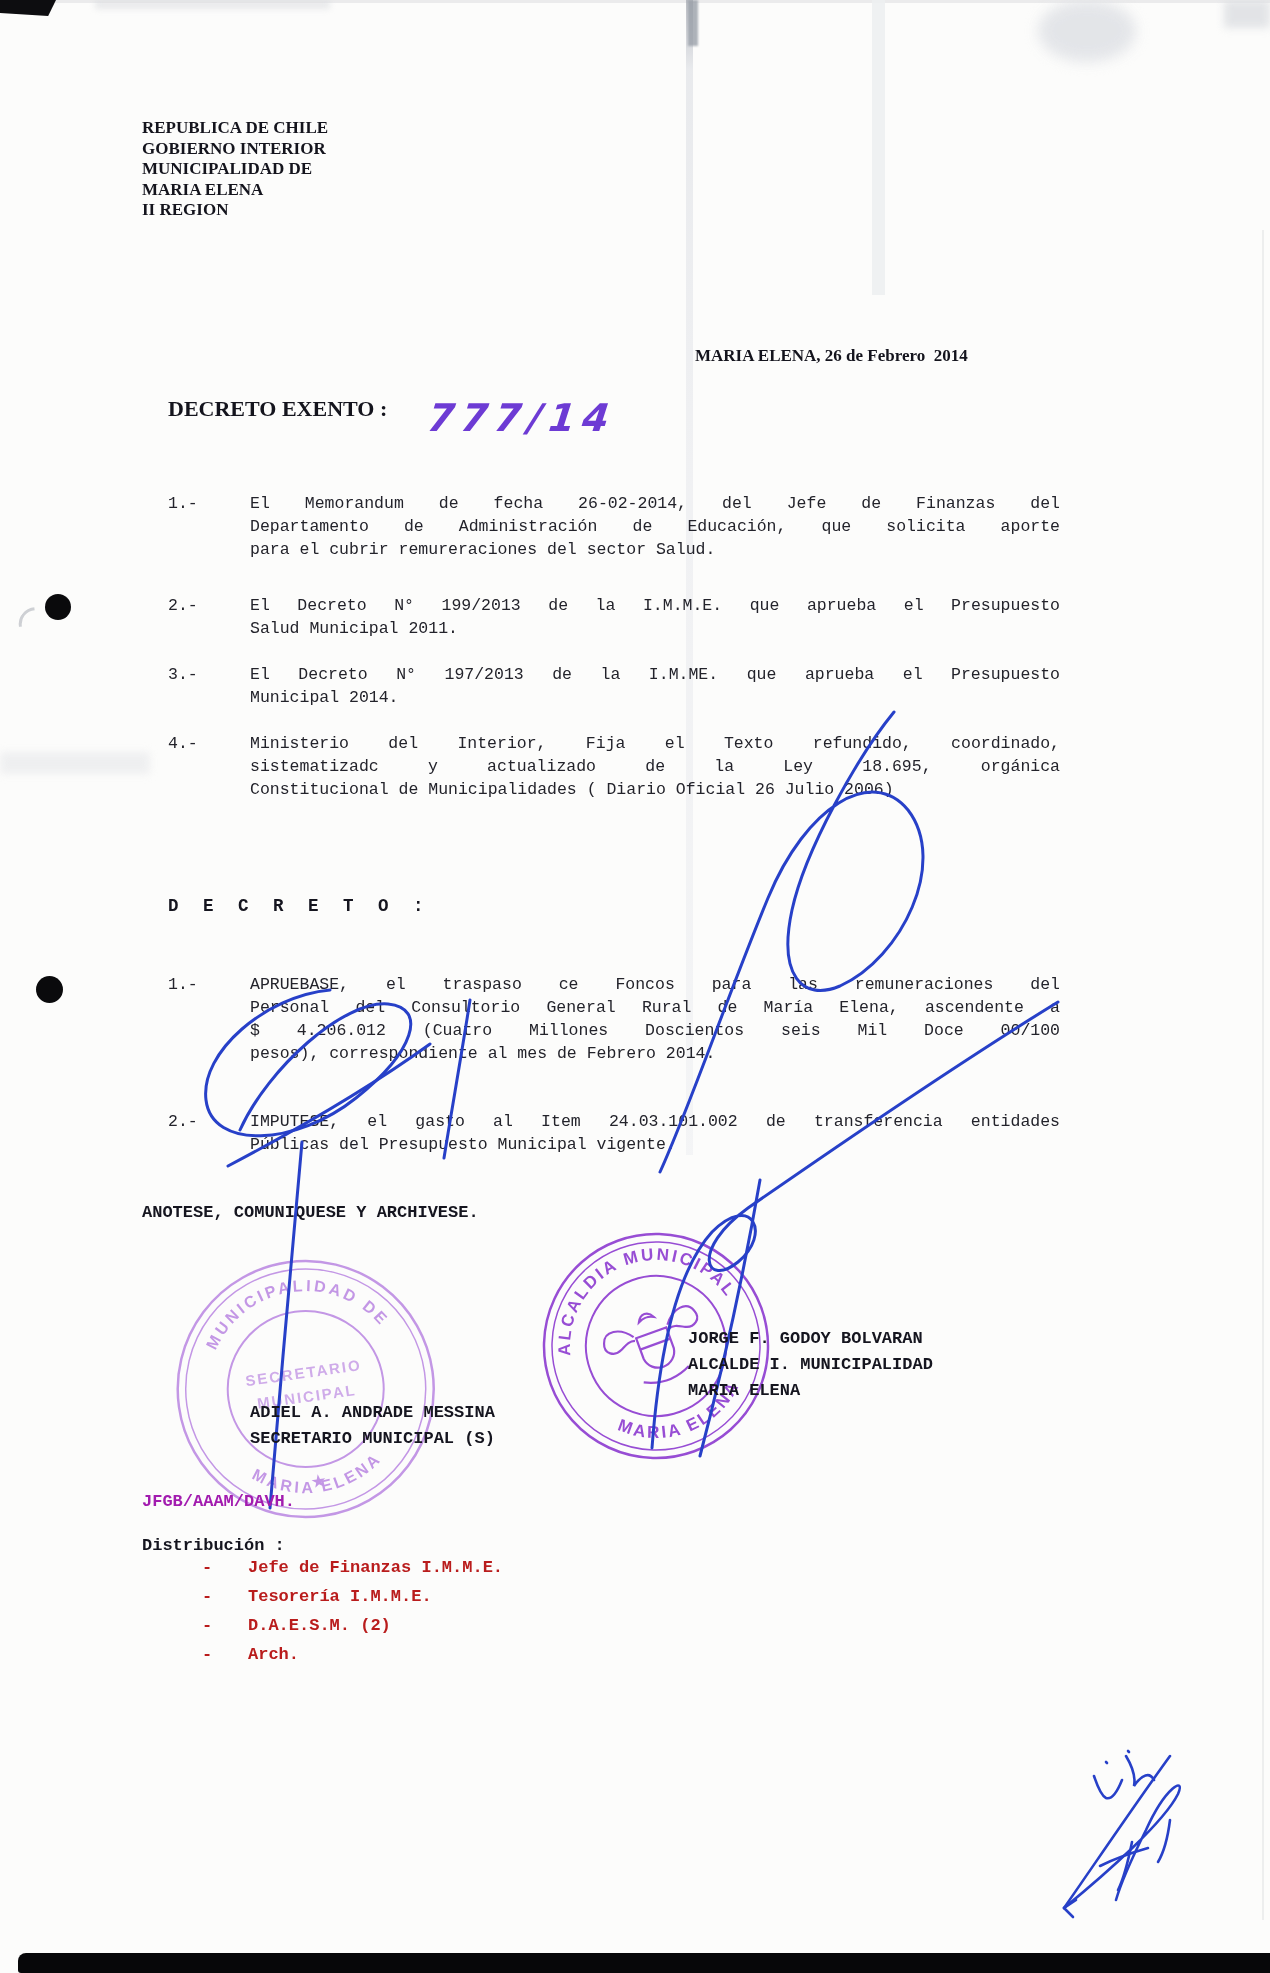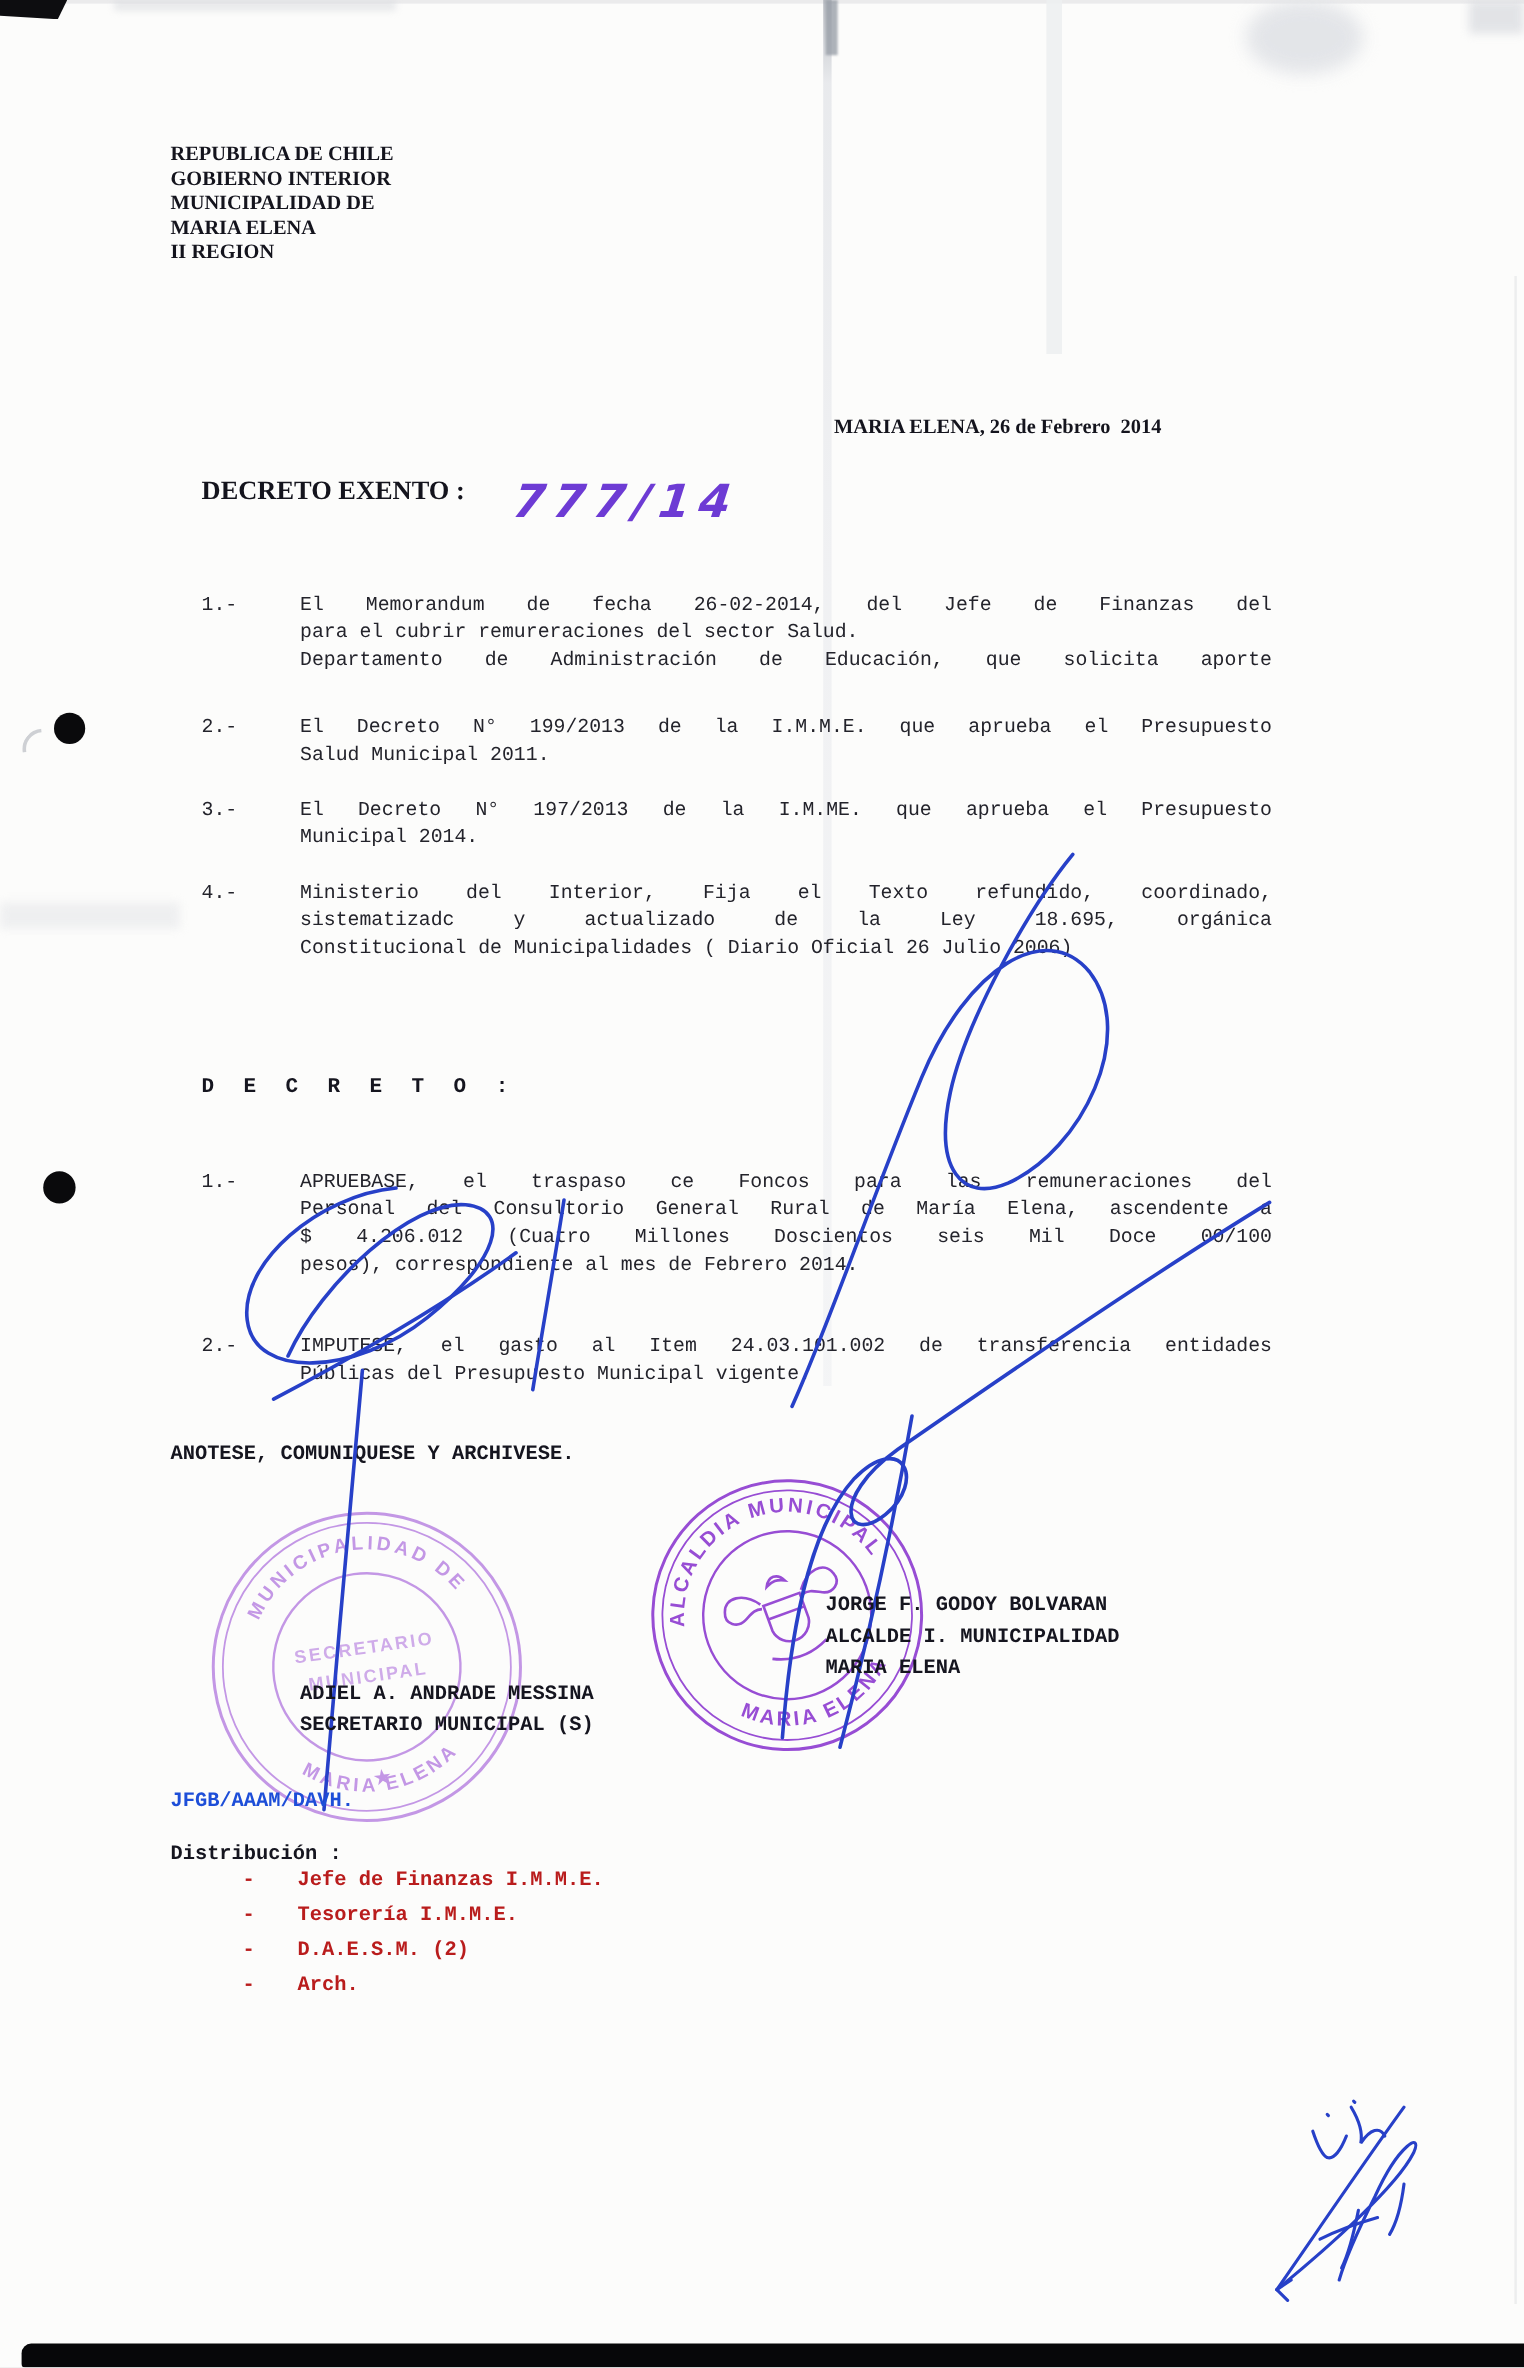--- a/index.html
+++ b/index.html
@@ -45,21 +45,21 @@
   .ptxt{margin-left:82px;width:810px;}
   .jline{text-align:justify;text-align-last:justify;}
   .jline.last{text-align-last:left;}
   .lh-line{text-align:left;}
   .decreto-heading{position:absolute;left:168px;top:896px;font-size:17.5px;font-weight:bold;
                    letter-spacing:7px;color:#15151f;}
   .closing{position:absolute;left:142px;top:1203px;font-size:17px;font-weight:bold;color:#15151f;}
   .sig-block{position:absolute;font-size:17px;font-weight:bold;color:#15151f;line-height:26px;}
   .secretary{left:250px;top:1400px;}
   .mayor{left:688px;top:1326px;width:330px;text-align:left;}
-  .initials{position:absolute;left:142px;top:1492px;font-size:17px;font-weight:bold;color:#1d4ed8;}
+  .initials{position:absolute;left:142px;top:1492px;font-size:17px;font-weight:bold;color:#a21caf;}
   .dist-label{position:absolute;left:142px;top:1536px;font-size:17px;font-weight:bold;color:#15151f;}
   .dist-list{position:absolute;left:202px;top:1558px;font-size:17px;font-weight:bold;color:#b91c1c;}
   .dist-row{height:29px;}
   .dist-row .dash{display:inline-block;width:46px;}
   
   .stamp{position:absolute;pointer-events:none;}
   .stamp-right{left:536px;top:1226px;transform:rotate(-20deg);opacity:.88;}
   .stamp-left{left:166px;top:1256px;transform:rotate(-8deg);opacity:.58;}
   .ink-overlay{position:absolute;left:0;top:0;pointer-events:none;}
   svg text{font-family:"Liberation Sans",sans-serif;}
@@ -94,22 +94,22 @@
 
   <div class="dateline serif">MARIA ELENA, 26 de Febrero  2014</div>
 
   <div class="decree-row serif">DECRETO EXENTO :</div>
   <div class="decree-number">777/14</div>
 
   <div class="para" style="top:492px">
     <span class="pnum">1.-</span>
     <div class="ptxt">
         <div class="jline">El Memorandum de fecha 26-02-2014, del Jefe de Finanzas del</div>
+        <div class="jline">Departamento de Administración de Educación, que solicita aporte</div>
         <div class="jline last">para el cubrir remureraciones del sector Salud.</div>
-        <div class="jline">Departamento de Administración de Educación, que solicita aporte</div>
       </div>
   </div>
   <div class="para" style="top:594px">
     <span class="pnum">2.-</span>
     <div class="ptxt">
         <div class="jline">El Decreto N° 199/2013 de la I.M.M.E. que aprueba el Presupuesto</div>
         <div class="jline last">Salud Municipal 2011.</div>
       </div>
   </div>
   <div class="para" style="top:663px">

